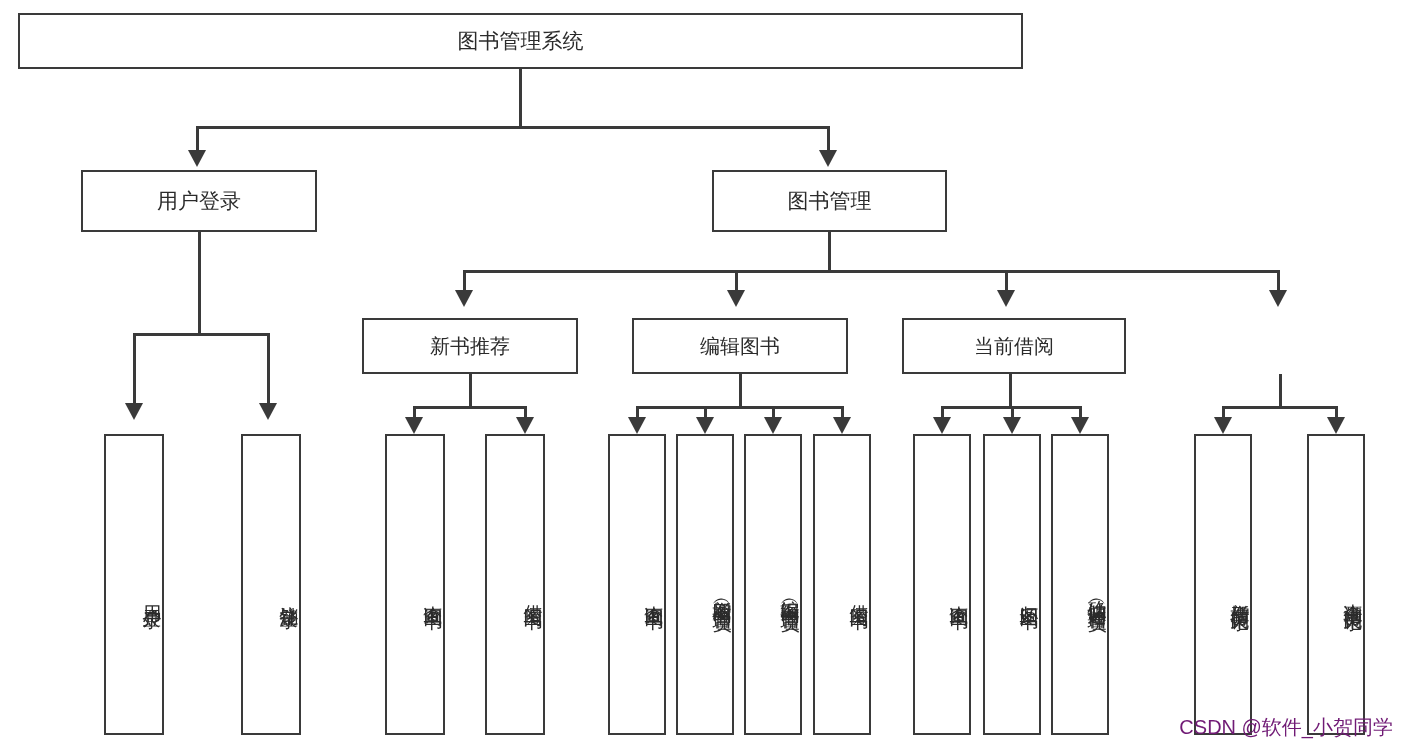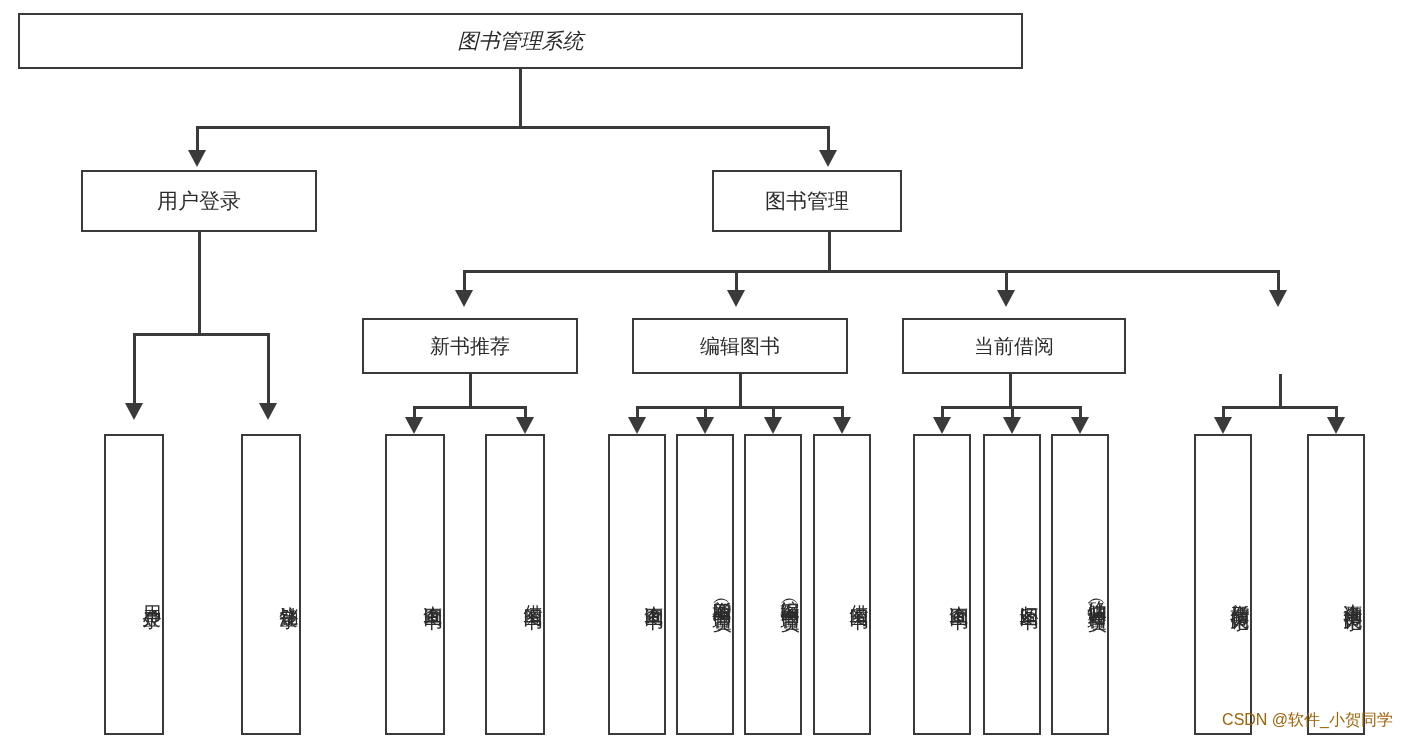--- a/index.html
+++ b/index.html
@@ -56,51 +56,51 @@
     position: absolute;
     width: 0;
     height: 0;
     border-left: 9px solid transparent;
     border-right: 9px solid transparent;
     border-top: 17px solid #3a3a3a;
   }
   #watermark {
     position: absolute;
     right: 12px;
-    bottom: 16px;
-    font-size: 16px;
-    color: #a16207;
+    bottom: 6px;
+    font-size: 20px;
+    color: #701a75;
     white-space: nowrap;
     pointer-events: none;
   }
 </style>
 </head>
 <body>
 
 <div id="canvas">
 
-  <div class="node root" style="left:18px; top:13px; width:1005px; height:56px;font-style:italic;">
+  <div class="node root" style="left:18px; top:13px; width:1005px; height:56px;">
     <span>图书管理系统</span>
   </div>
 
   <div class="edge v" style="left:519px; top:69px; width:3px; height:59px;"></div>
 
   <div class="edge h" style="left:196px; top:126px; width:634px; height:3px;"></div>
 
   <div class="edge v" style="left:196px; top:126px; width:3px; height:26px;"></div>
   <div class="arrow" style="left:188px; top:150px;"></div>
 
   <div class="edge v" style="left:827px; top:126px; width:3px; height:26px;"></div>
   <div class="arrow" style="left:819px; top:150px;"></div>
 
   <div class="node lvl2" style="left:81px; top:170px; width:236px; height:62px;">
     <span>用户登录</span>
   </div>
 
-  <div class="node lvl2" style="left:712px; top:170px; width:190px; height:62px;">
+  <div class="node lvl2" style="left:712px; top:170px; width:235px; height:62px;">
     <span>图书管理</span>
   </div>
 
   <div class="edge v" style="left:198px; top:232px; width:3px; height:103px;"></div>
   <div class="edge h" style="left:133px; top:333px; width:136px; height:3px;"></div>
   <div class="edge v" style="left:133px; top:333px; width:3px; height:72px;"></div>
   <div class="arrow" style="left:125px; top:403px;"></div>
   <div class="edge v" style="left:267px; top:333px; width:3px; height:72px;"></div>
   <div class="arrow" style="left:259px; top:403px;"></div>
 

